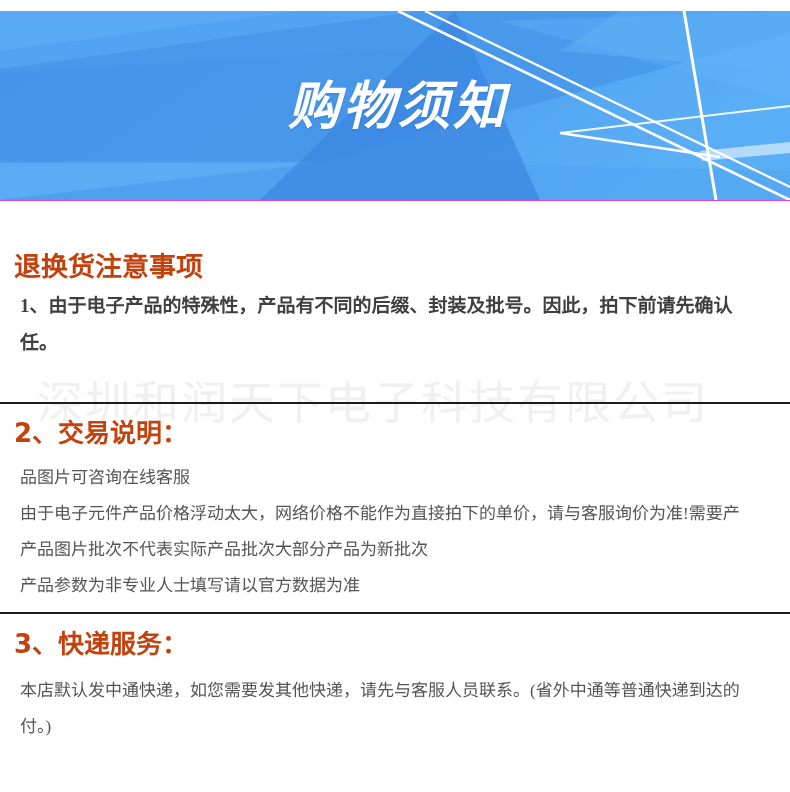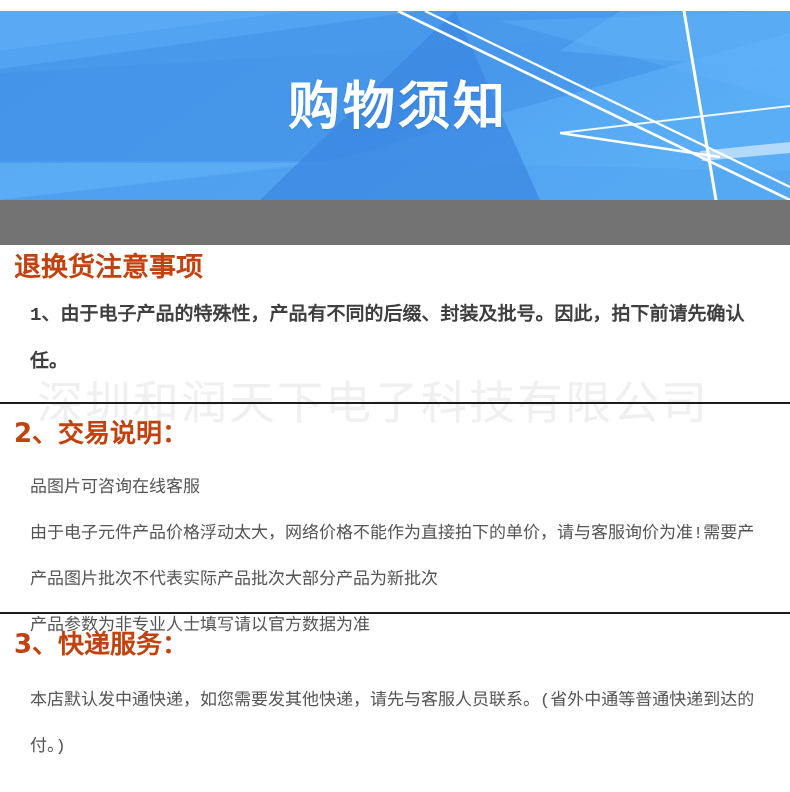--- a/index.html
+++ b/index.html
@@ -24,23 +24,24 @@
     background: #ffffff;
     overflow: hidden;
   }
 
   
   .banner {
     position: absolute;
     left: 0;
     top: 11px;
     width: 790px;
-    height: 234px;
+    height: 190px;
     overflow: hidden;
-    background: #737373;
+    background: #d946ef;
+    font-style: italic;
   }
   .banner-svg {
     position: absolute;
     left: 0;
     top: 0;
     width: 790px;
     height: 189px;
     display: block;
   }
   .banner-title {
@@ -115,22 +116,22 @@
   }
   .sec-heading.h-big {
     font-size: 27px;
   }
   .sec-heading.h-num {
     font-size: 26px;
   }
 
   .body-strong p,
   .body-normal p {
-    margin: 16px;
-    font-family: Liberation Mono, monospace;
+    margin: 6px;
+    font-family: Liberation Serif, serif;
   }
   .body-strong p {
     font-size: 19px;
     font-weight: bold;
     color: #3f3f3f;
     line-height: 31px;
     letter-spacing: 0px;
   }
   .body-normal p {
     font-size: 17px;

